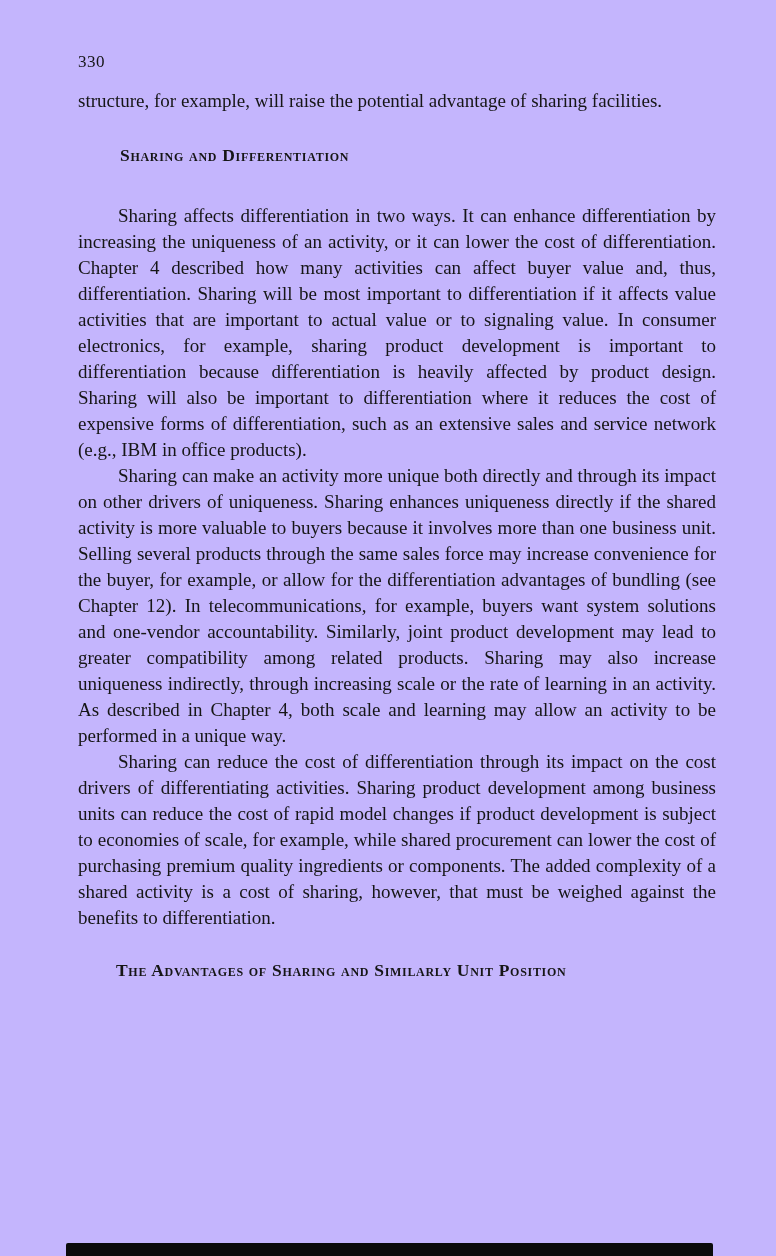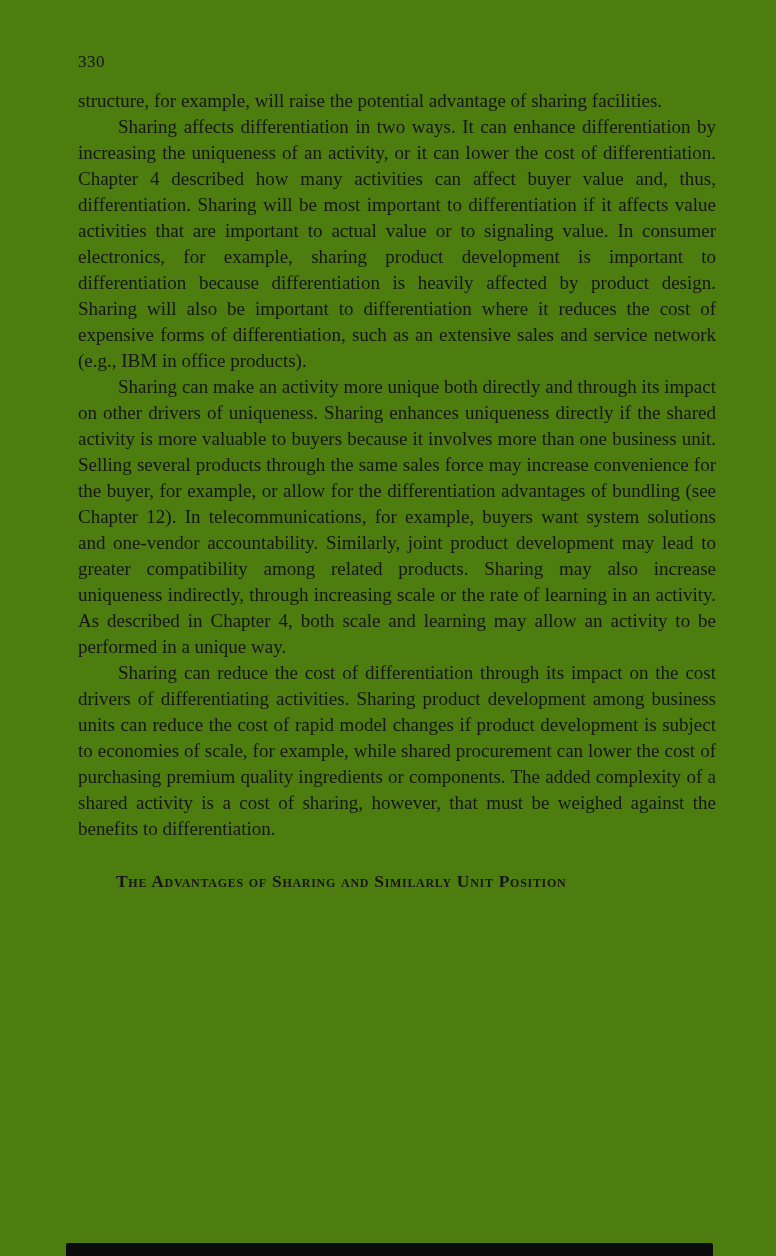--- a/index.html
+++ b/index.html
@@ -11,21 +11,21 @@
     height: 1256px;
     background: #f6f6f3;
     font-family: "Liberation Serif", "DejaVu Serif", serif;
     color: #161616;
     position: relative;
     overflow: hidden;
   }
   .page {
     position: absolute;
     inset: 0;
-    background: #4d7c0f;
+    background: #c4b5fd;
   }
   .running-head {
     position: absolute;
     top: 52px;
     left: 78px;
     width: 638px;
     display: flex;
     justify-content: space-between;
     align-items: baseline;
   }
@@ -87,20 +87,21 @@
 <div class="page">
 
   <header class="running-head">
     <span class="page-num">330</span>
   </header>
 
   <main class="body-text">
 
     <p class="continuation">structure, for example, will raise the potential advantage of sharing facilities.</p>
 
+    <h2 class="section-heading">Sharing and Differentiation</h2>
 
     <p class="para">Sharing affects differentiation in two ways. It can enhance differentiation by increasing the uniqueness of an activity, or it can lower the cost of differentiation. Chapter 4 described how many activities can affect buyer value and, thus, differentiation. Sharing will be most important to differentiation if it affects value activities that are important to actual value or to signaling value. In consumer electronics, for example, sharing product development is important to differentiation because differentiation is heavily affected by product design. Sharing will also be important to differentiation where it reduces the cost of expensive forms of differentiation, such as an extensive sales and service network (e.g., IBM in office products).</p>
 
     <p class="para">Sharing can make an activity more unique both directly and through its impact on other drivers of uniqueness. Sharing enhances uniqueness directly if the shared activity is more valuable to buyers because it involves more than one business unit. Selling several products through the same sales force may increase convenience for the buyer, for example, or allow for the differentiation advantages of bundling (see Chapter 12). In telecommunications, for example, buyers want system solutions and one-vendor accountability. Similarly, joint product development may lead to greater compatibility among related products. Sharing may also increase uniqueness indirectly, through increasing scale or the rate of learning in an activity. As described in Chapter 4, both scale and learning may allow an activity to be performed in a unique way.</p>
 
     <p class="para">Sharing can reduce the cost of differentiation through its impact on the cost drivers of differentiating activities. Sharing product development among business units can reduce the cost of rapid model changes if product development is subject to economies of scale, for example, while shared procurement can lower the cost of purchasing premium quality ingredients or components. The added complexity of a shared activity is a cost of sharing, however, that must be weighed against the benefits to differentiation.</p>
 
     <h2 class="section-heading second">The Advantages of Sharing and Similarly Unit Position</h2>
 
 

